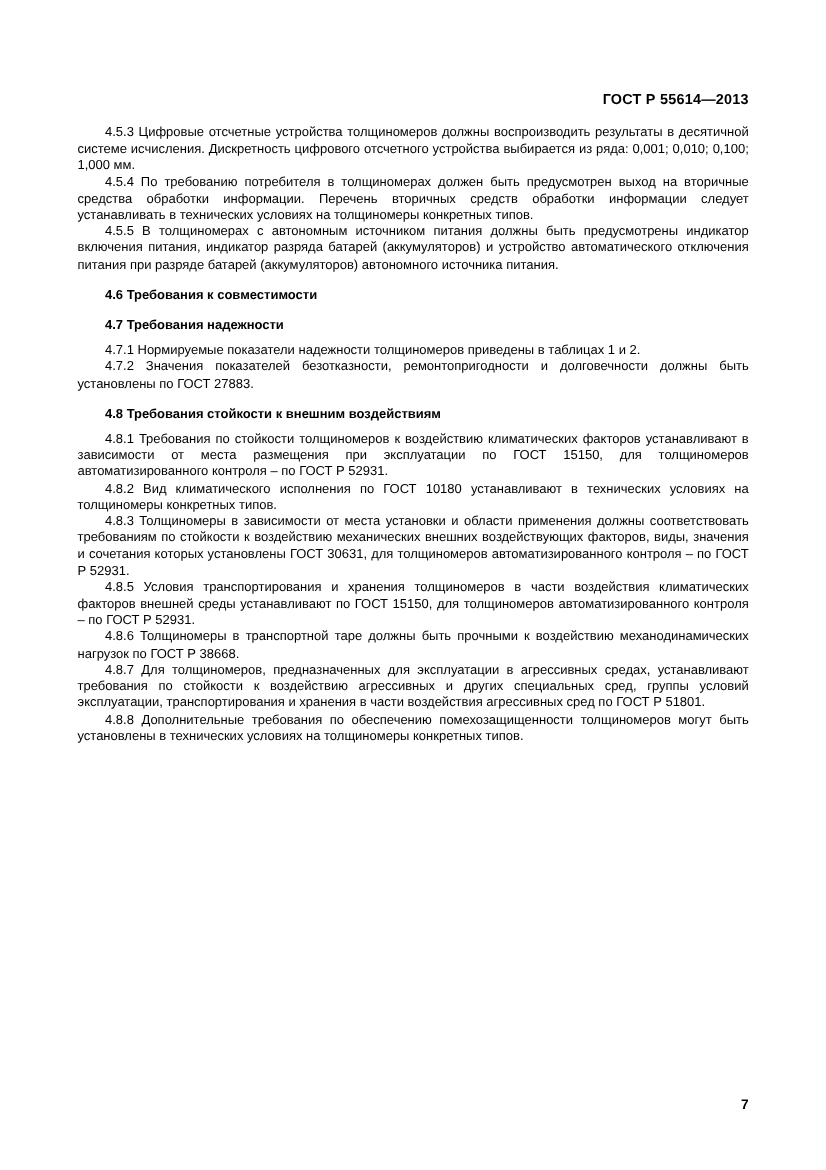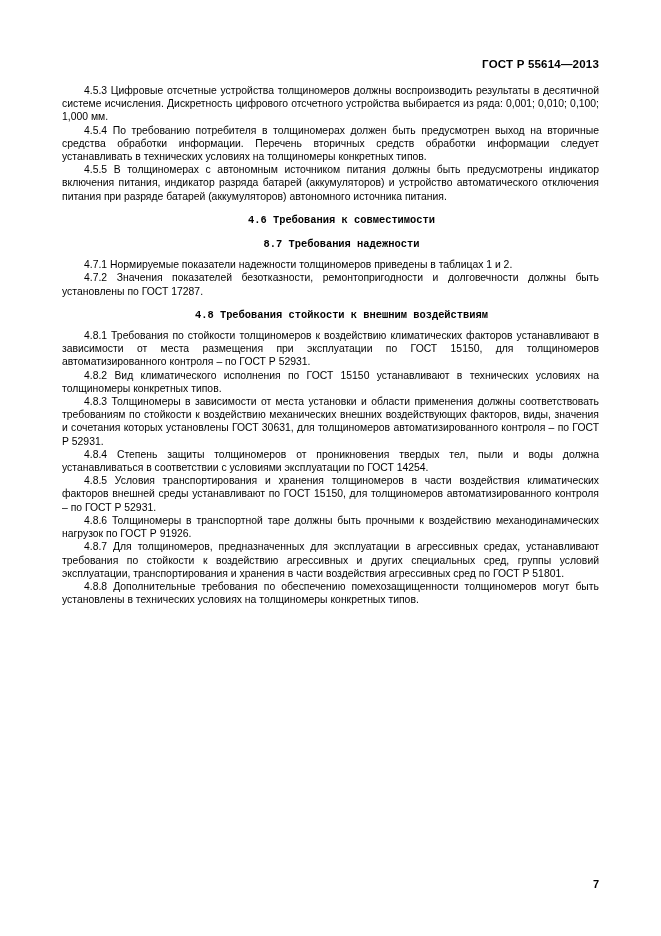--- a/index.html
+++ b/index.html
@@ -14,21 +14,21 @@
     color: #000000;
     position: relative;
     overflow: hidden;
   }
   .page {
     position: absolute;
     left: 0; top: 0;
     width: 661px;
     height: 936px;
     box-sizing: border-box;
-    padding: 58px 62px 40px 62px;
+    padding: 74px 62px 40px 62px;
   }
   .header {
     text-align: right;
     font-family: "Liberation Sans", sans-serif;
     font-size: 11.5px;
     font-weight: bold;
     letter-spacing: 0.2px;
     margin: 0 0 14px 0;
   }
   .body-text {
@@ -37,26 +37,26 @@
     line-height: 13.2px;
     text-align: justify;
     text-justify: inter-word;
     hyphens: manual;
   }
   p.para {
     margin: 0;
     text-indent: 22px;
   }
   h2.section {
-    font-family: Liberation Mono, monospace;
+    font-family: Liberation Sans, sans-serif;
     font-size: 10.4px;
     font-weight: bold;
     margin: 11px 0 7px 0;
     text-indent: 22px;
-    text-align: center;
+    text-align: left;
   }
   .footer {
     position: absolute;
     right: 62px;
     bottom: 46px;
     font-family: "Liberation Sans", sans-serif;
     font-size: 11px;
     font-weight: bold;
   }
 </style>
@@ -65,29 +65,28 @@
 
 <div class="page">
 
   <div class="header">ГОСТ Р 55614—2013</div>
 
   <div class="body-text" id="content">
       <p class="para">4.5.3 Цифровые отсчетные устройства толщиномеров должны воспроизводить результаты в десятичной системе исчисления. Дискретность цифрового отсчетного устройства выбирается из ряда: 0,001; 0,010; 0,100; 1,000 мм.</p>
       <p class="para">4.5.4 По требованию потребителя в толщиномерах должен быть предусмотрен выход на вторичные средства обработки информации. Перечень вторичных средств обработки информации следует устанавливать в технических условиях на толщиномеры конкретных типов.</p>
       <p class="para">4.5.5 В толщиномерах с автономным источником питания должны быть предусмотрены индикатор включения питания, индикатор разряда батарей (аккумуляторов) и устройство автоматического отключения питания при разряде батарей (аккумуляторов) автономного источника питания.</p>
       <h2 class="section">4.6 Требования к совместимости</h2>
-      <h2 class="section">8.7 Требования надежности</h2>
+      <h2 class="section">4.7 Требования надежности</h2>
       <p class="para">4.7.1 Нормируемые показатели надежности толщиномеров приведены в таблицах 1 и 2.</p>
-      <p class="para">4.7.2 Значения показателей безотказности, ремонтопригодности и долговечности должны быть установлены по ГОСТ 17287.</p>
+      <p class="para">4.7.2 Значения показателей безотказности, ремонтопригодности и долговечности должны быть установлены по ГОСТ 27883.</p>
       <h2 class="section">4.8 Требования стойкости к внешним воздействиям</h2>
       <p class="para">4.8.1 Требования по стойкости толщиномеров к воздействию климатических факторов устанавливают в зависимости от места размещения при эксплуатации по ГОСТ 15150, для толщиномеров автоматизированного контроля – по ГОСТ Р 52931.</p>
-      <p class="para">4.8.2 Вид климатического исполнения по ГОСТ 15150 устанавливают в технических условиях на толщиномеры конкретных типов.</p>
+      <p class="para">4.8.2 Вид климатического исполнения по ГОСТ 10180 устанавливают в технических условиях на толщиномеры конкретных типов.</p>
       <p class="para">4.8.3 Толщиномеры в зависимости от места установки и области применения должны соответствовать требованиям по стойкости к воздействию механических внешних воздействующих факторов, виды, значения и сочетания которых установлены ГОСТ 30631, для толщиномеров автоматизированного контроля – по ГОСТ Р 52931.</p>
-      <p class="para">4.8.4 Степень защиты толщиномеров от проникновения твердых тел, пыли и воды должна устанавливаться в соответствии с условиями эксплуатации по ГОСТ 14254.</p>
       <p class="para">4.8.5 Условия транспортирования и хранения толщиномеров в части воздействия климатических факторов внешней среды устанавливают по ГОСТ 15150, для толщиномеров автоматизированного контроля – по ГОСТ Р 52931.</p>
-      <p class="para">4.8.6 Толщиномеры в транспортной таре должны быть прочными к воздействию механодинамических нагрузок по ГОСТ Р 91926.</p>
+      <p class="para">4.8.6 Толщиномеры в транспортной таре должны быть прочными к воздействию механодинамических нагрузок по ГОСТ Р 38668.</p>
       <p class="para">4.8.7 Для толщиномеров, предназначенных для эксплуатации в агрессивных средах, устанавливают требования по стойкости к воздействию агрессивных и других специальных сред, группы условий эксплуатации, транспортирования и хранения в части воздействия агрессивных сред по ГОСТ Р 51801.</p>
       <p class="para">4.8.8 Дополнительные требования по обеспечению помехозащищенности толщиномеров могут быть установлены в технических условиях на толщиномеры конкретных типов.</p>
     </div>
 
   <div class="footer">7</div>
 
 </div>
 
 </body></html>

